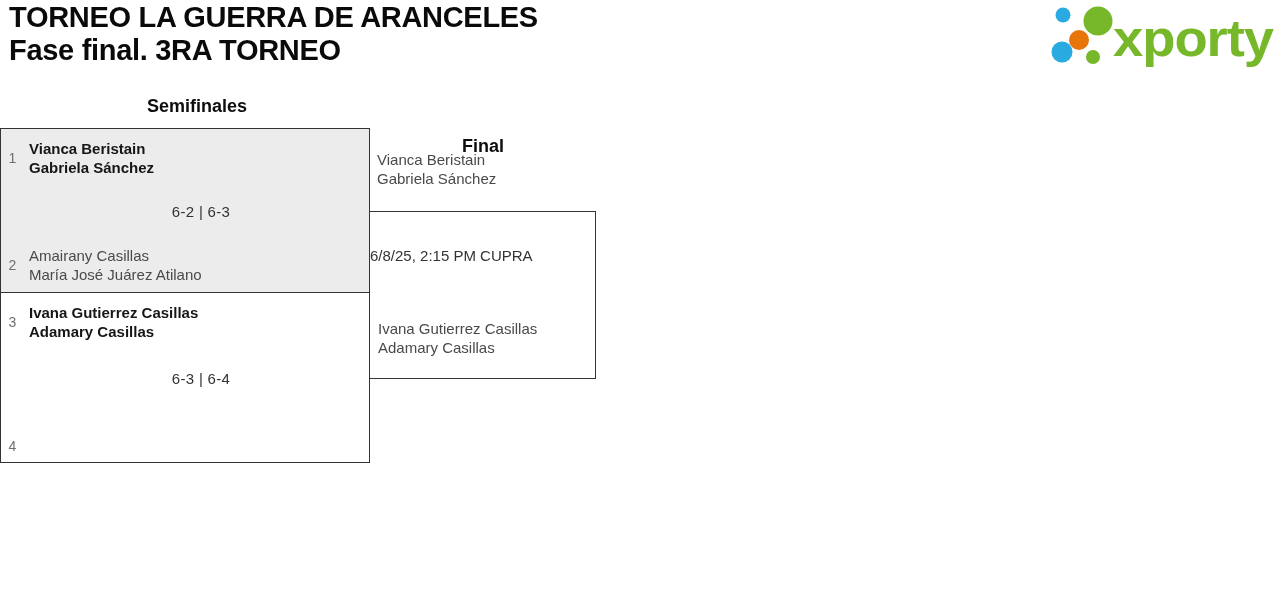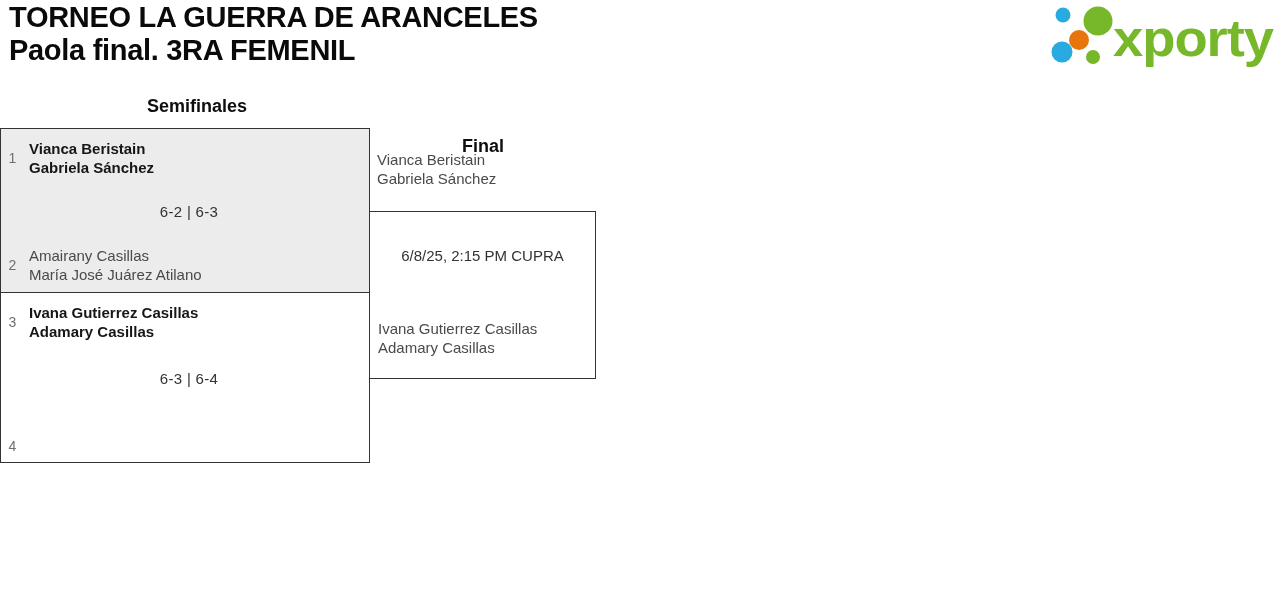--- a/index.html
+++ b/index.html
@@ -40,42 +40,42 @@
     position:absolute;left:0;width:100%;display:flex;align-items:center;
   }
   .team-row.top{top:10px;}
   .team-row.bottom{bottom:8px;}
   .seed{
     flex:none;width:23px;text-align:center;font-size:14px;color:var(--seed-text);
   }
   .names{margin-left:5px;font-size:15px;line-height:19px;color:var(--team-text);}
   .team-row.winner .names{font-weight:700;color:var(--winner-text);}
   .score{
-    position:absolute;top:50%;transform:translateY(-50%);left:4px;width:100%;
+    position:absolute;top:50%;transform:translateY(-50%);left:16px;width:100%;
     text-align:center;font-size:15px;color:var(--score-text);letter-spacing:0.3px;
   }
   .final-team-top{
     position:absolute;left:377px;top:150px;
     font-size:15px;line-height:19px;color:var(--team-text);
   }
   .schedule{
-    position:absolute;top:35px;left:0;width:100%;text-align:center;
+    position:absolute;top:35px;left:0;width:100%;text-align:left;
     font-size:15px;color:var(--score-text);
   }
   .final-team-bottom{
     position:absolute;left:8px;top:107px;
     font-size:15px;line-height:19px;color:var(--team-text);
   }
 </style>
 </head>
 <body>
 
 <div class="title">
   <div>TORNEO LA GUERRA DE ARANCELES</div>
-  <div>Paola final. 3RA FEMENIL</div>
+  <div>Fase final. 3RA TORNEO</div>
 </div>
 
 <svg class="logo" viewBox="0 0 228 75">
   <g>
     <circle class="dot-blue" cx="15" cy="15" r="7.5"></circle>
     <circle class="dot-green" cx="50" cy="21" r="14.5"></circle>
     <circle class="dot-orange" cx="31" cy="40" r="10"></circle>
     <circle class="dot-blue" cx="14" cy="52" r="10.5"></circle>
     <circle class="dot-green" cx="45" cy="57" r="7"></circle>
   </g>

